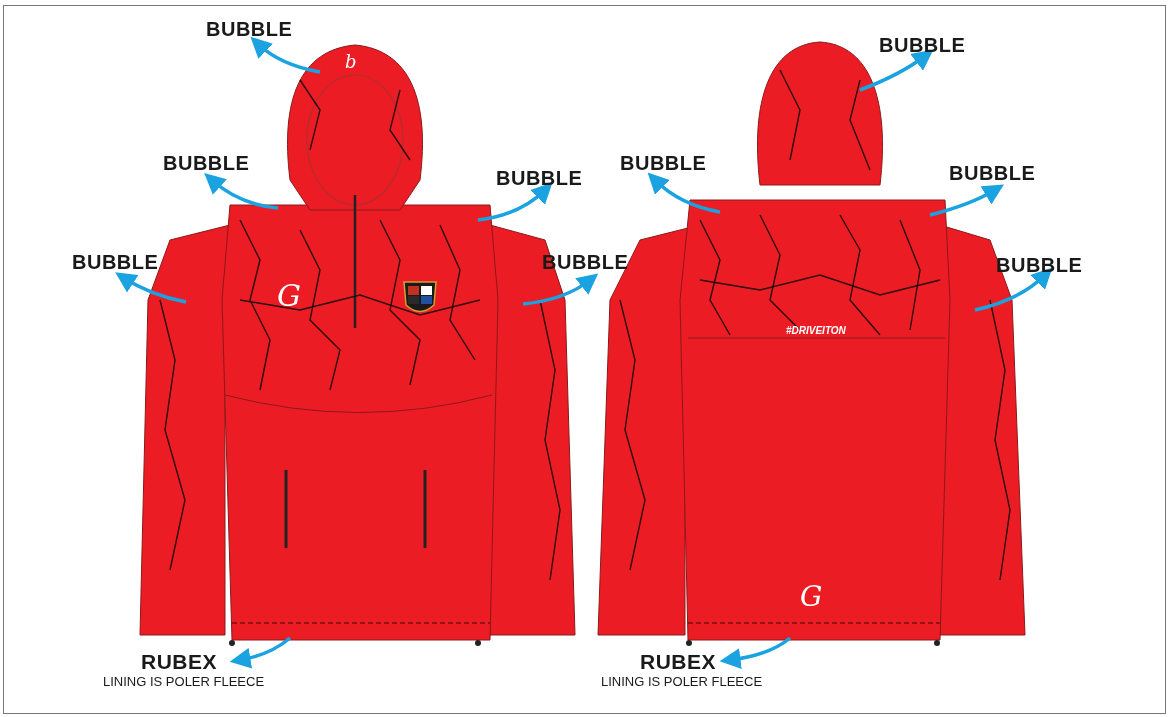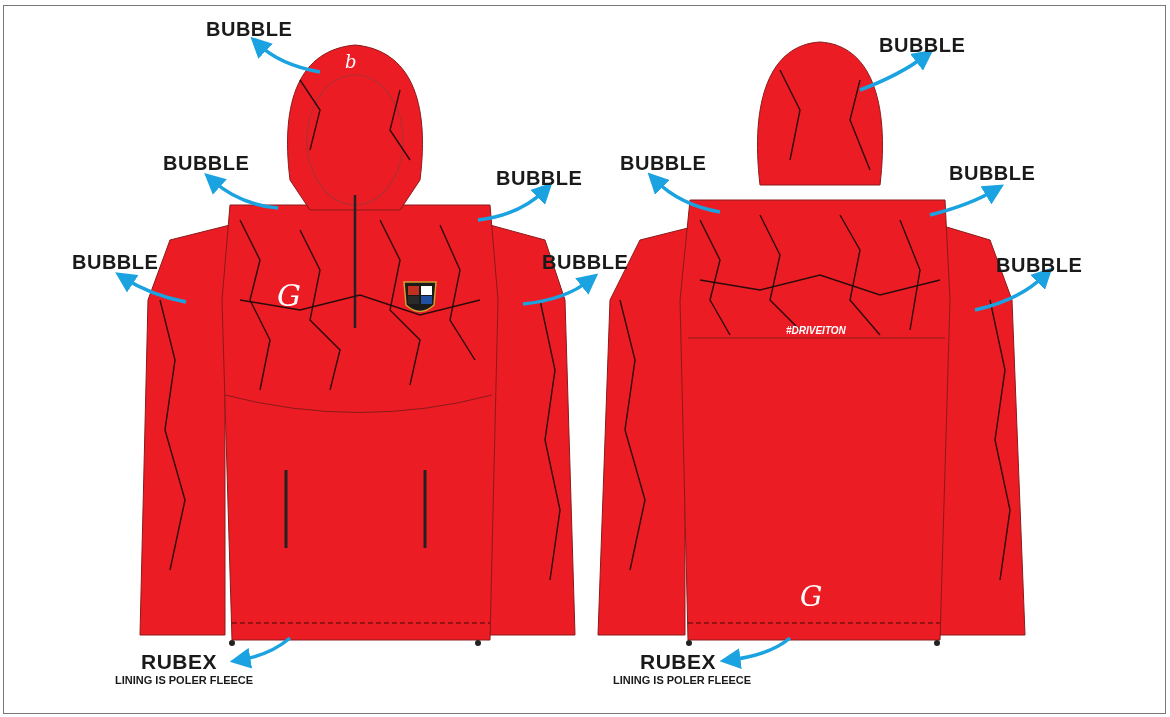--- a/index.html
+++ b/index.html
@@ -1,19 +1,19 @@
 <!DOCTYPE html>
 <html><head>
 <meta charset="utf-8">
 <style>
   html,body{margin:0;padding:0;background:#fff;}
   body{width:1170px;height:717px;position:relative;overflow:hidden;font-family:"Liberation Sans",sans-serif;}
   .frame{position:absolute;left:3px;top:5px;width:1163px;height:709px;border:1px solid #777;box-sizing:border-box;}
   .label{position:absolute;font-weight:bold;color:#1a1a1a;font-size:20px;letter-spacing:0.5px;}
-  .sub{position:absolute;font-weight:bold;color:#1a1a1a;font-size:11px;margin-left:12px;}
+  .sub{position:absolute;font-weight:normal;color:#1a1a1a;font-size:13px;}
   svg{position:absolute;left:0;top:0;}
 </style>
 </head>
 <body>
 
 <div class="frame"></div>
 
 <svg width="1170" height="717">
   <defs>
     <marker id="ah" markerWidth="6" markerHeight="6" refX="3" refY="3" orient="auto">

